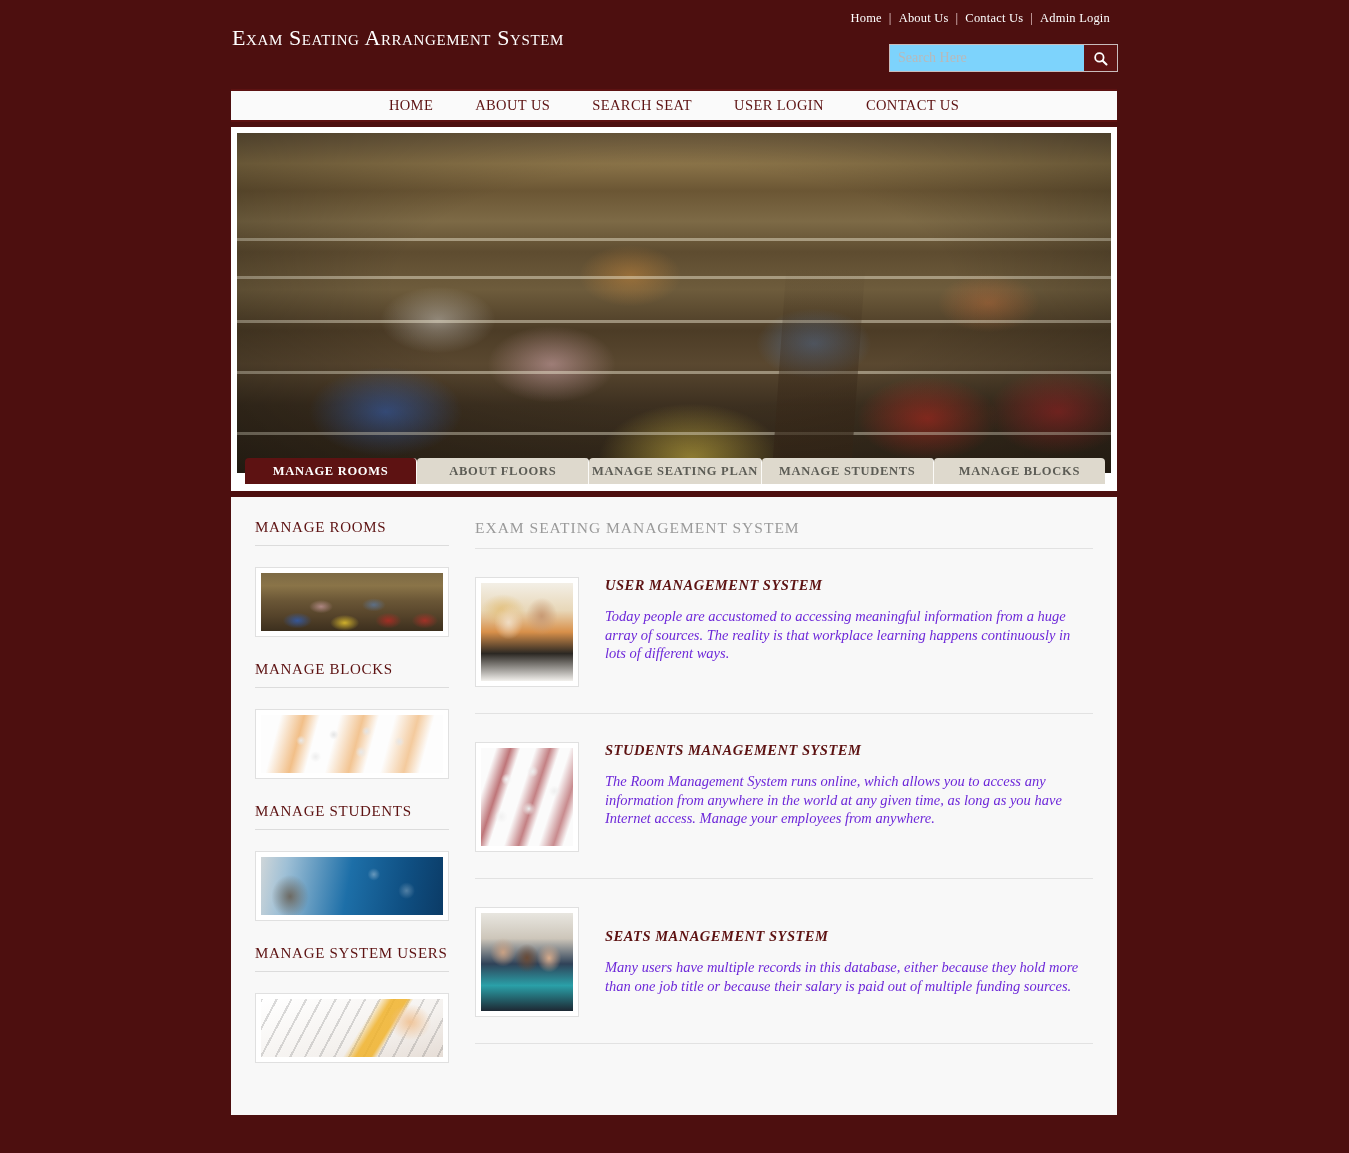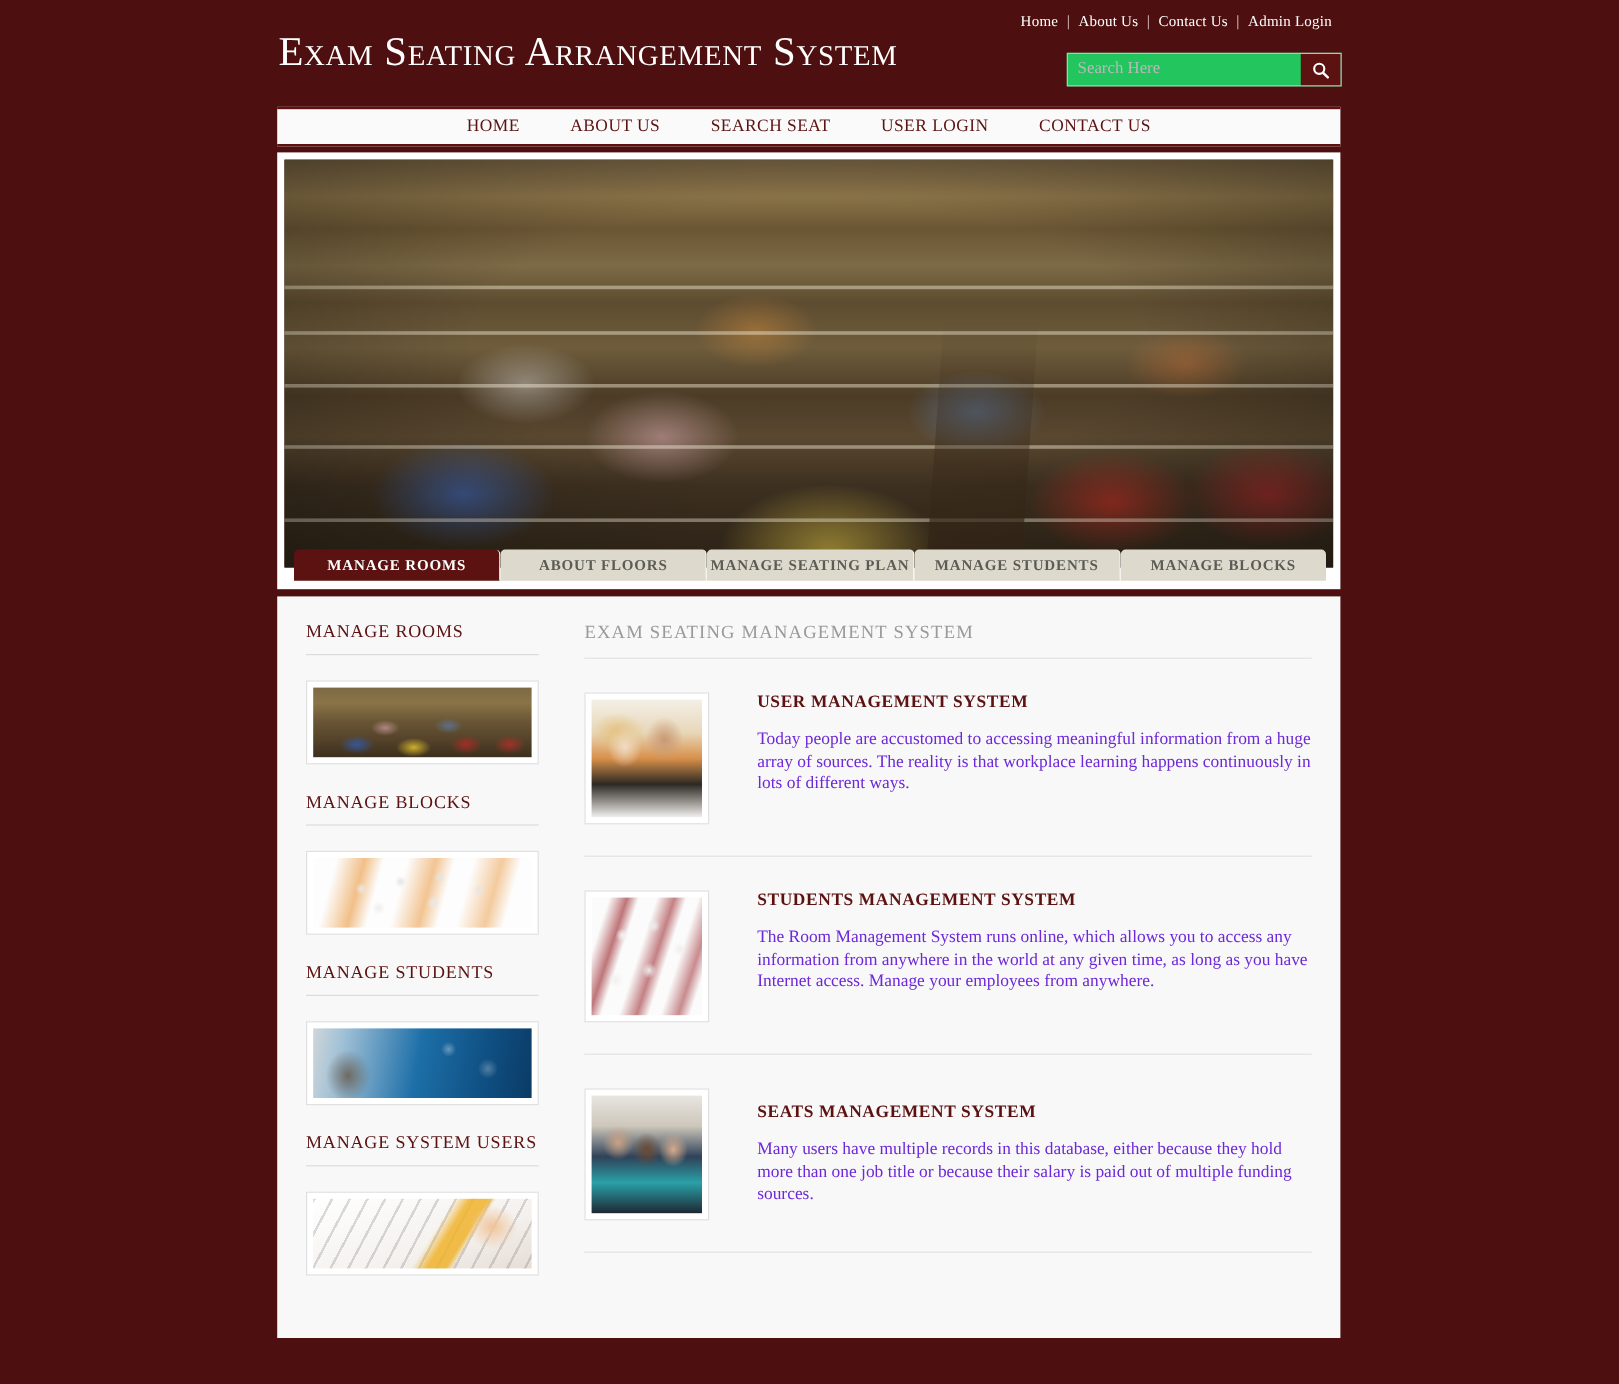--- a/index.html
+++ b/index.html
@@ -28,40 +28,40 @@
     color: #ffffff;
     text-decoration: none;
     padding: 0 7px;
     white-space: nowrap;
   }
   .topbar .sep { color: #e9cccc; font-size: 13px; }
 
   
   .brand { position: absolute; top: 26px; left: 232px; }
   .brand-title {
-    font-size: 34px;
+    font-size: 22px;
     color: #ffffff;
     font-variant: small-caps;
     letter-spacing: .6px;
     line-height: 1.05;
     white-space: nowrap;
   }
   .brand-sub {
     margin-top: 6px;
     font-size: 14.5px;
     color: #f2e2e2;
     letter-spacing: .1px;
   }
 
   
   .search-wrap {
     position: absolute;
     top: 44px; left: 889px;
     width: 229px; height: 28px;
-    background: #22c55e;
+    background: #7dd3fc;
     border: 1px solid #c8bcbc;
     display: flex;
     align-items: stretch;
   }
   .search-input {
     flex: 1;
     border: 0;
     outline: none;
     background: transparent;
     font-family: "Liberation Serif", serif;
@@ -248,33 +248,34 @@
   }
   .pic-sheet {
     background:
       radial-gradient(ellipse 30px 26px at 82% 40%, #f0c59a, rgba(0,0,0,0) 70%),
       linear-gradient(122deg, rgba(240,178,42,0) 54%, rgba(240,178,42,.85) 60%, rgba(240,178,42,.85) 67%, rgba(240,178,42,0) 70%),
       repeating-linear-gradient(118deg, rgba(90,90,90,.22) 0 2px, rgba(255,255,255,0) 2px 13px),
       linear-gradient(160deg,#ffffff 0%,#f4f1ee 62%,#e6ddd6 100%);
   }
 
   
-  .main { flex: 1; min-width: 0; margin-left: 12px; }
+  .main { flex: 1; min-width: 0; }
   .main-head {
     font-size: 15.5px;
     color: #9a9a9a;
     letter-spacing: 1px;
     padding-bottom: 11px;
     border-bottom: 1px solid #e2e2e2;
   }
   .feature {
     display: flex;
-    gap: 40px;
+    gap: 26px;
     padding: 28px 0 26px 0;
     border-bottom: 1px solid #e2e2e2;
+    font-style: italic;
   }
   .feature:last-child { border-bottom: 1px solid #e2e2e2; align-items: center; }
   .feat-thumb {
     flex: 0 0 104px;
     width: 104px; height: 110px;
     background: #ffffff;
     border: 1px solid #e0e0e0;
     padding: 5px;
   }
   .feat-thumb .pic { width: 100%; height: 100%; }

